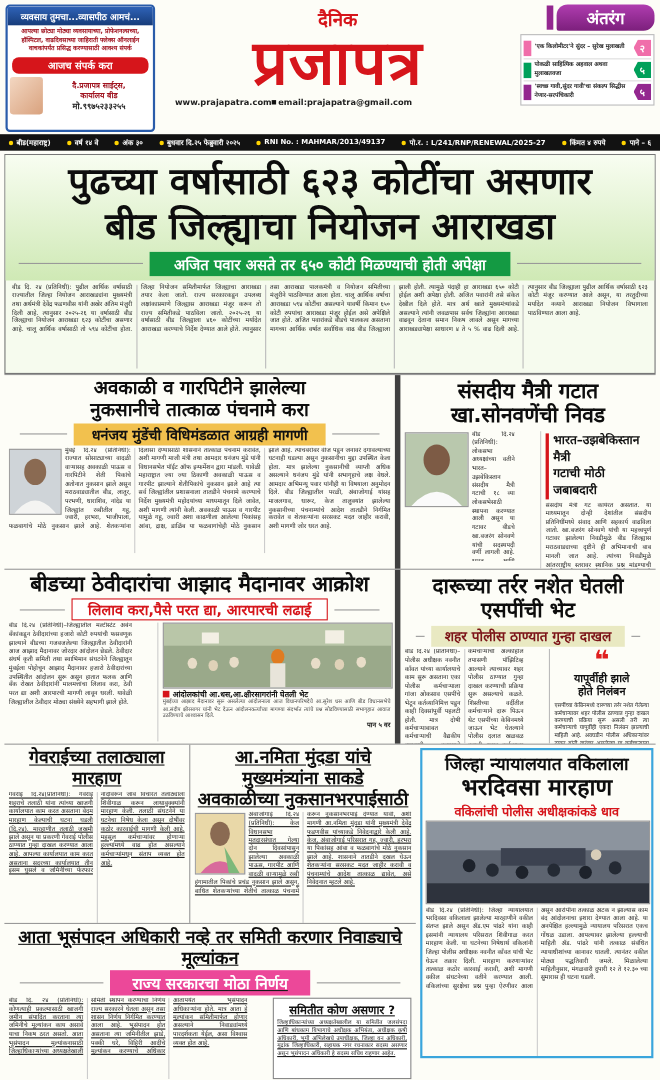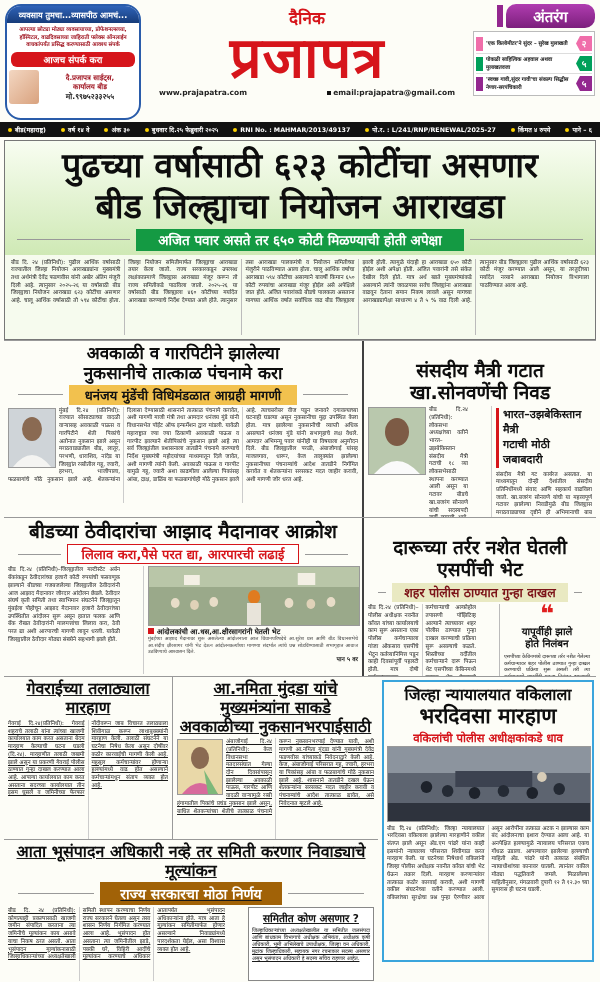--- a/index.html
+++ b/index.html
@@ -1,31 +1,31 @@
 <!DOCTYPE html>
 <html><head>
 <meta charset="utf-8">
 <style>
   html,body{margin:0;padding:0;background:#e8e8e4;}
   .page{width:600px;height:982px;margin:0 auto;background:#fdfdf7;overflow:hidden;
         font-family:"DejaVu Sans",sans-serif;color:#1a1a1a;position:relative;}
   
   .masthead{display:flex;align-items:stretch;padding:4px 5px 0 5px;height:120px;box-sizing:border-box;gap:4px;}
-  .ad-box{width:132px;border:2px solid #2a5caa;border-radius:16px;overflow:hidden;background:#fff;flex:none;}
+  .ad-box{width:132px;border:2px solid #2a5caa;border-radius:4px;overflow:hidden;background:#fff;flex:none;}
   .ad-head{background:linear-gradient(#2f63b8,#173c7a);color:#fff;font-size:8px;font-weight:700;text-align:center;padding:3px 2px;}
   .ad-body{color:#a01420;font-size:5.6px;font-weight:700;text-align:center;padding:3px 3px 2px;line-height:1.35;}
   .ad-cta{background:#d6151b;color:#fff;font-size:9px;font-weight:800;text-align:center;padding:1px 0;border-radius:6px;margin:1px 4px;}
   .ad-row{display:flex;align-items:center;}
   .ad-phone-art{width:30px;height:34px;flex:none;background:linear-gradient(135deg,#f3d7c2,#d9a27e);border-radius:3px;margin:2px;}
   .ad-lines{flex:1;text-align:center;color:#a01420;font-weight:800;}
   .ad-org{font-size:7px;} .ad-office{font-size:7px;} .ad-mob{font-size:7.5px;color:#222;}
   .brand{flex:1;text-align:center;position:relative;}
   .brand-daily{color:#d6151b;font-weight:800;font-size:17px;margin-top:2px;}
   .brand-title{color:#d6151b;font-weight:800;font-size:56px;line-height:1.02;letter-spacing:1px;}
-  .brand-urls{display:flex;justify-content:space-between;padding:2px 14px 0 14px;font-size:7.5px;font-weight:700;color:#222;}
+  .brand-urls{display:flex;padding:2px 14px 0 14px;font-size:7.5px;font-weight:700;color:#222;}
   .sq-icon{display:inline-block;width:4px;height:4px;background:#111;margin-right:2px;}
   .antarang{width:122px;flex:none;}
   .antarang-head{display:flex;align-items:center;gap:3px;padding-left:24px;}
   .antarang-bar{width:6px;height:22px;background:#93278f;}
   .antarang-title{flex:1;background:linear-gradient(#b03db0,#7c1f7c);color:#fff;font-weight:800;font-size:15px;
      text-align:center;border-radius:10px 10px 10px 2px;padding:2px 0;}
   .antarang-list{border:1px solid #bbb;background:#fff;margin-top:3px;padding:2px;}
   .ant-item{display:flex;align-items:center;gap:3px;border-bottom:1px solid #ddd;padding:2px 0;}
   .ant-item:last-child{border-bottom:none;}
   .ant-sq{width:7px;height:14px;flex:none;}
@@ -47,28 +47,28 @@
   .photo{border:1px solid #999;overflow:hidden;background:#ddd;flex:none;}
   
   .lead{border:1px solid #777;margin:3px 4px 0 4px;background:#f6fbee;}
   .lead-head{background:linear-gradient(#f8fdf1,#cfe9b5);text-align:center;padding:4px 2px 2px;}
   .lead-h{font-size:34px;font-weight:700;line-height:1.2;color:#0d0d0d;}
   .lead-subbar{background:#149a43;color:#fff;font-size:13.5px;font-weight:800;padding:2px 22px;white-space:nowrap;}
   .lead-body{padding:4px 6px;height:76px;overflow:hidden;}
   
   .row{display:flex;border-top:1px solid #999;margin:0 4px;}
   .story-l{flex:1;padding:2px 4px;overflow:hidden;}
-  .story-r{width:224px;flex:none;border-left:2px solid #404040;padding:18px 4px;overflow:hidden;}
+  .story-r{width:224px;flex:none;border-left:5px solid #404040;padding:4px 4px;overflow:hidden;}
   .h-big{text-align:center;font-weight:800;font-size:17px;line-height:1.18;color:#0d0d0d;}
   .h-med{text-align:center;font-weight:800;font-size:19px;line-height:1.2;color:#0d0d0d;}
   .h-sm{text-align:center;font-weight:800;font-size:16px;line-height:1.2;color:#0d0d0d;}
   .bar-yellow{background:#f2c14e;color:#111;font-size:13px;font-weight:800;padding:1px 16px;white-space:nowrap;}
   .bar-redline{border:1.5px solid #d6151b;color:#d6151b;background:#fff;font-size:13px;font-weight:800;padding:0 14px;white-space:nowrap;}
   .bar-olive{background:#e9e9c2;color:#7c1418;font-size:12.5px;font-weight:800;padding:1px 12px;white-space:nowrap;}
-  .bar-redfill{background:#a16207;color:#fff;font-size:14px;font-weight:800;padding:2px 20px;white-space:nowrap;}
+  .bar-redfill{background:#ec4899;color:#fff;font-size:14px;font-weight:800;padding:2px 20px;white-space:nowrap;}
   .sub-redtxt{color:#d6151b;font-weight:800;font-size:11.5px;text-align:center;margin:1px 0;}
   .flexrow{display:flex;gap:23px;}
   .subbox-redbar{border-left:3px solid #d6151b;padding-left:4px;font-size:11px;font-weight:800;line-height:1.35;margin:2px 0 3px 0;color:#111;}
   .cap-title{font-size:7px;font-weight:800;margin-top:1px;color:#111;}
   .cap-sq{display:inline-block;width:6px;height:6px;background:#d6151b;margin-right:3px;}
   .cap-txt{font-size:4.8px;color:#444;line-height:1.3;text-align:justify;}
   .quote{width:86px;flex:none;border-left:1px solid #bbb;padding:0 2px 0 4px;text-align:center;}
   .quote-mark{color:#e01f1f;font-size:24px;font-weight:800;line-height:0.9;}
   .quote-title{font-size:10px;font-weight:800;line-height:1.25;color:#111;}
   .quote-body{font-size:5px;line-height:1.35;text-align:justify;color:#222;margin-top:2px;}

